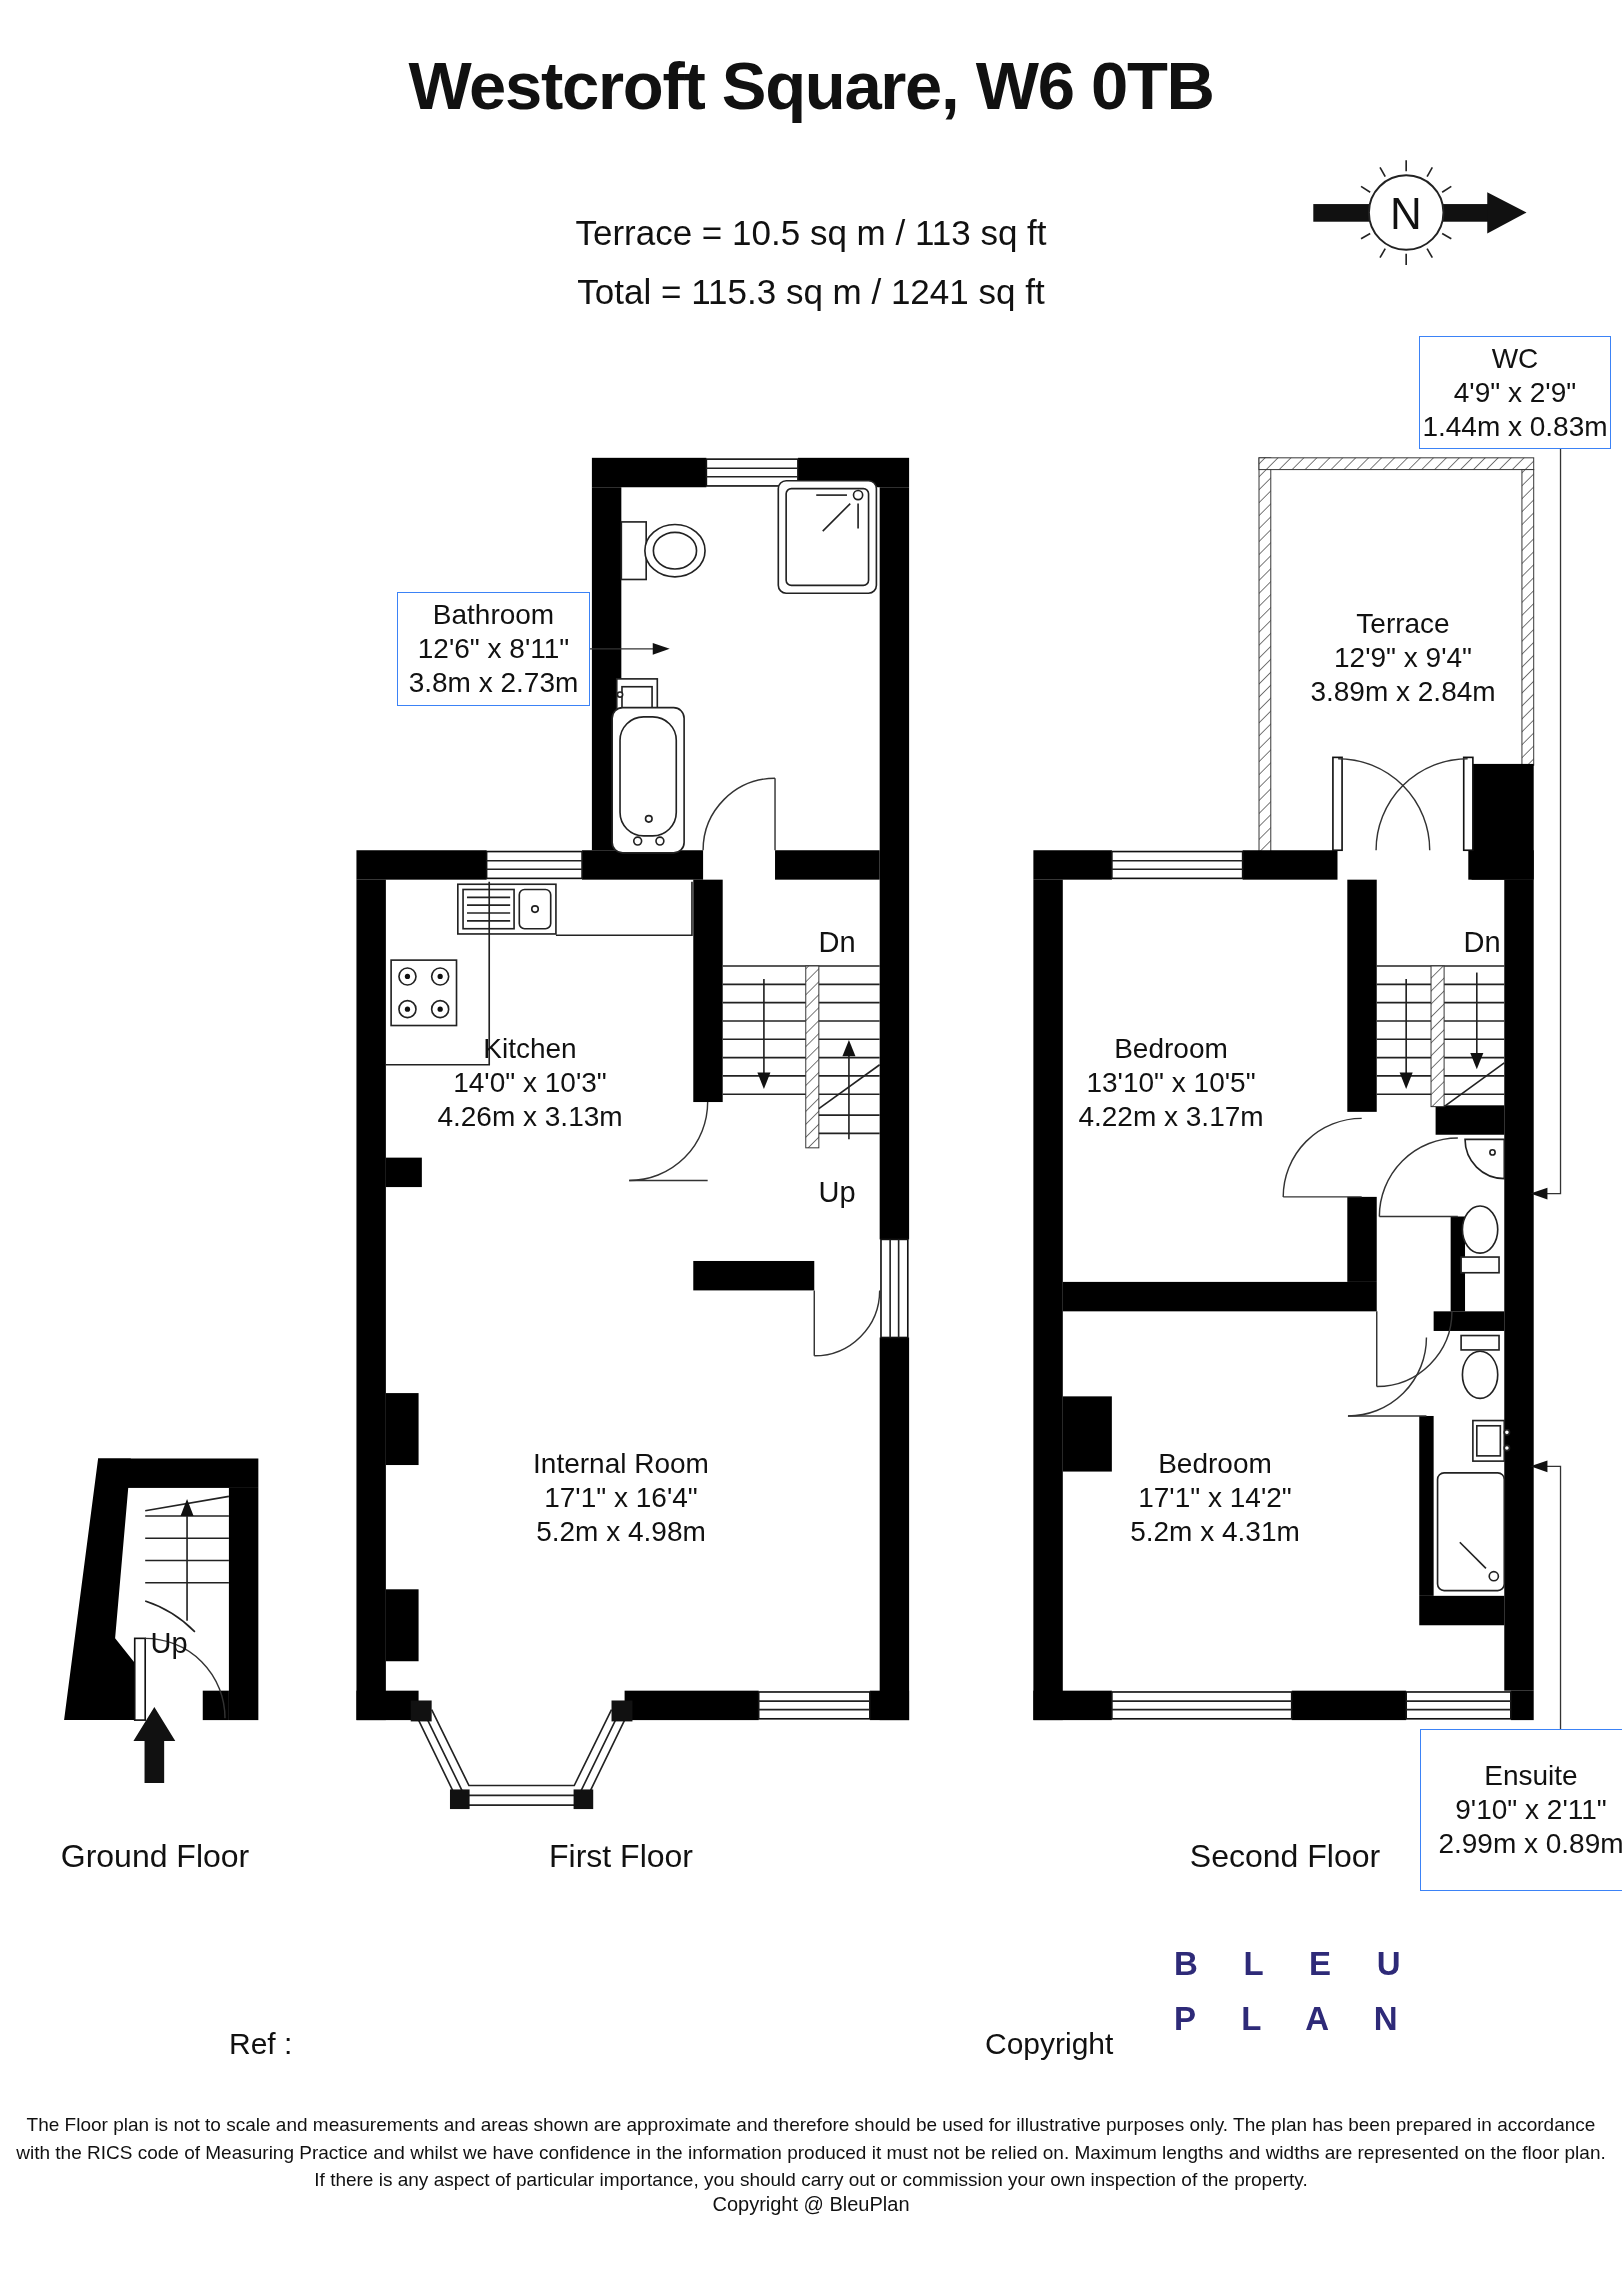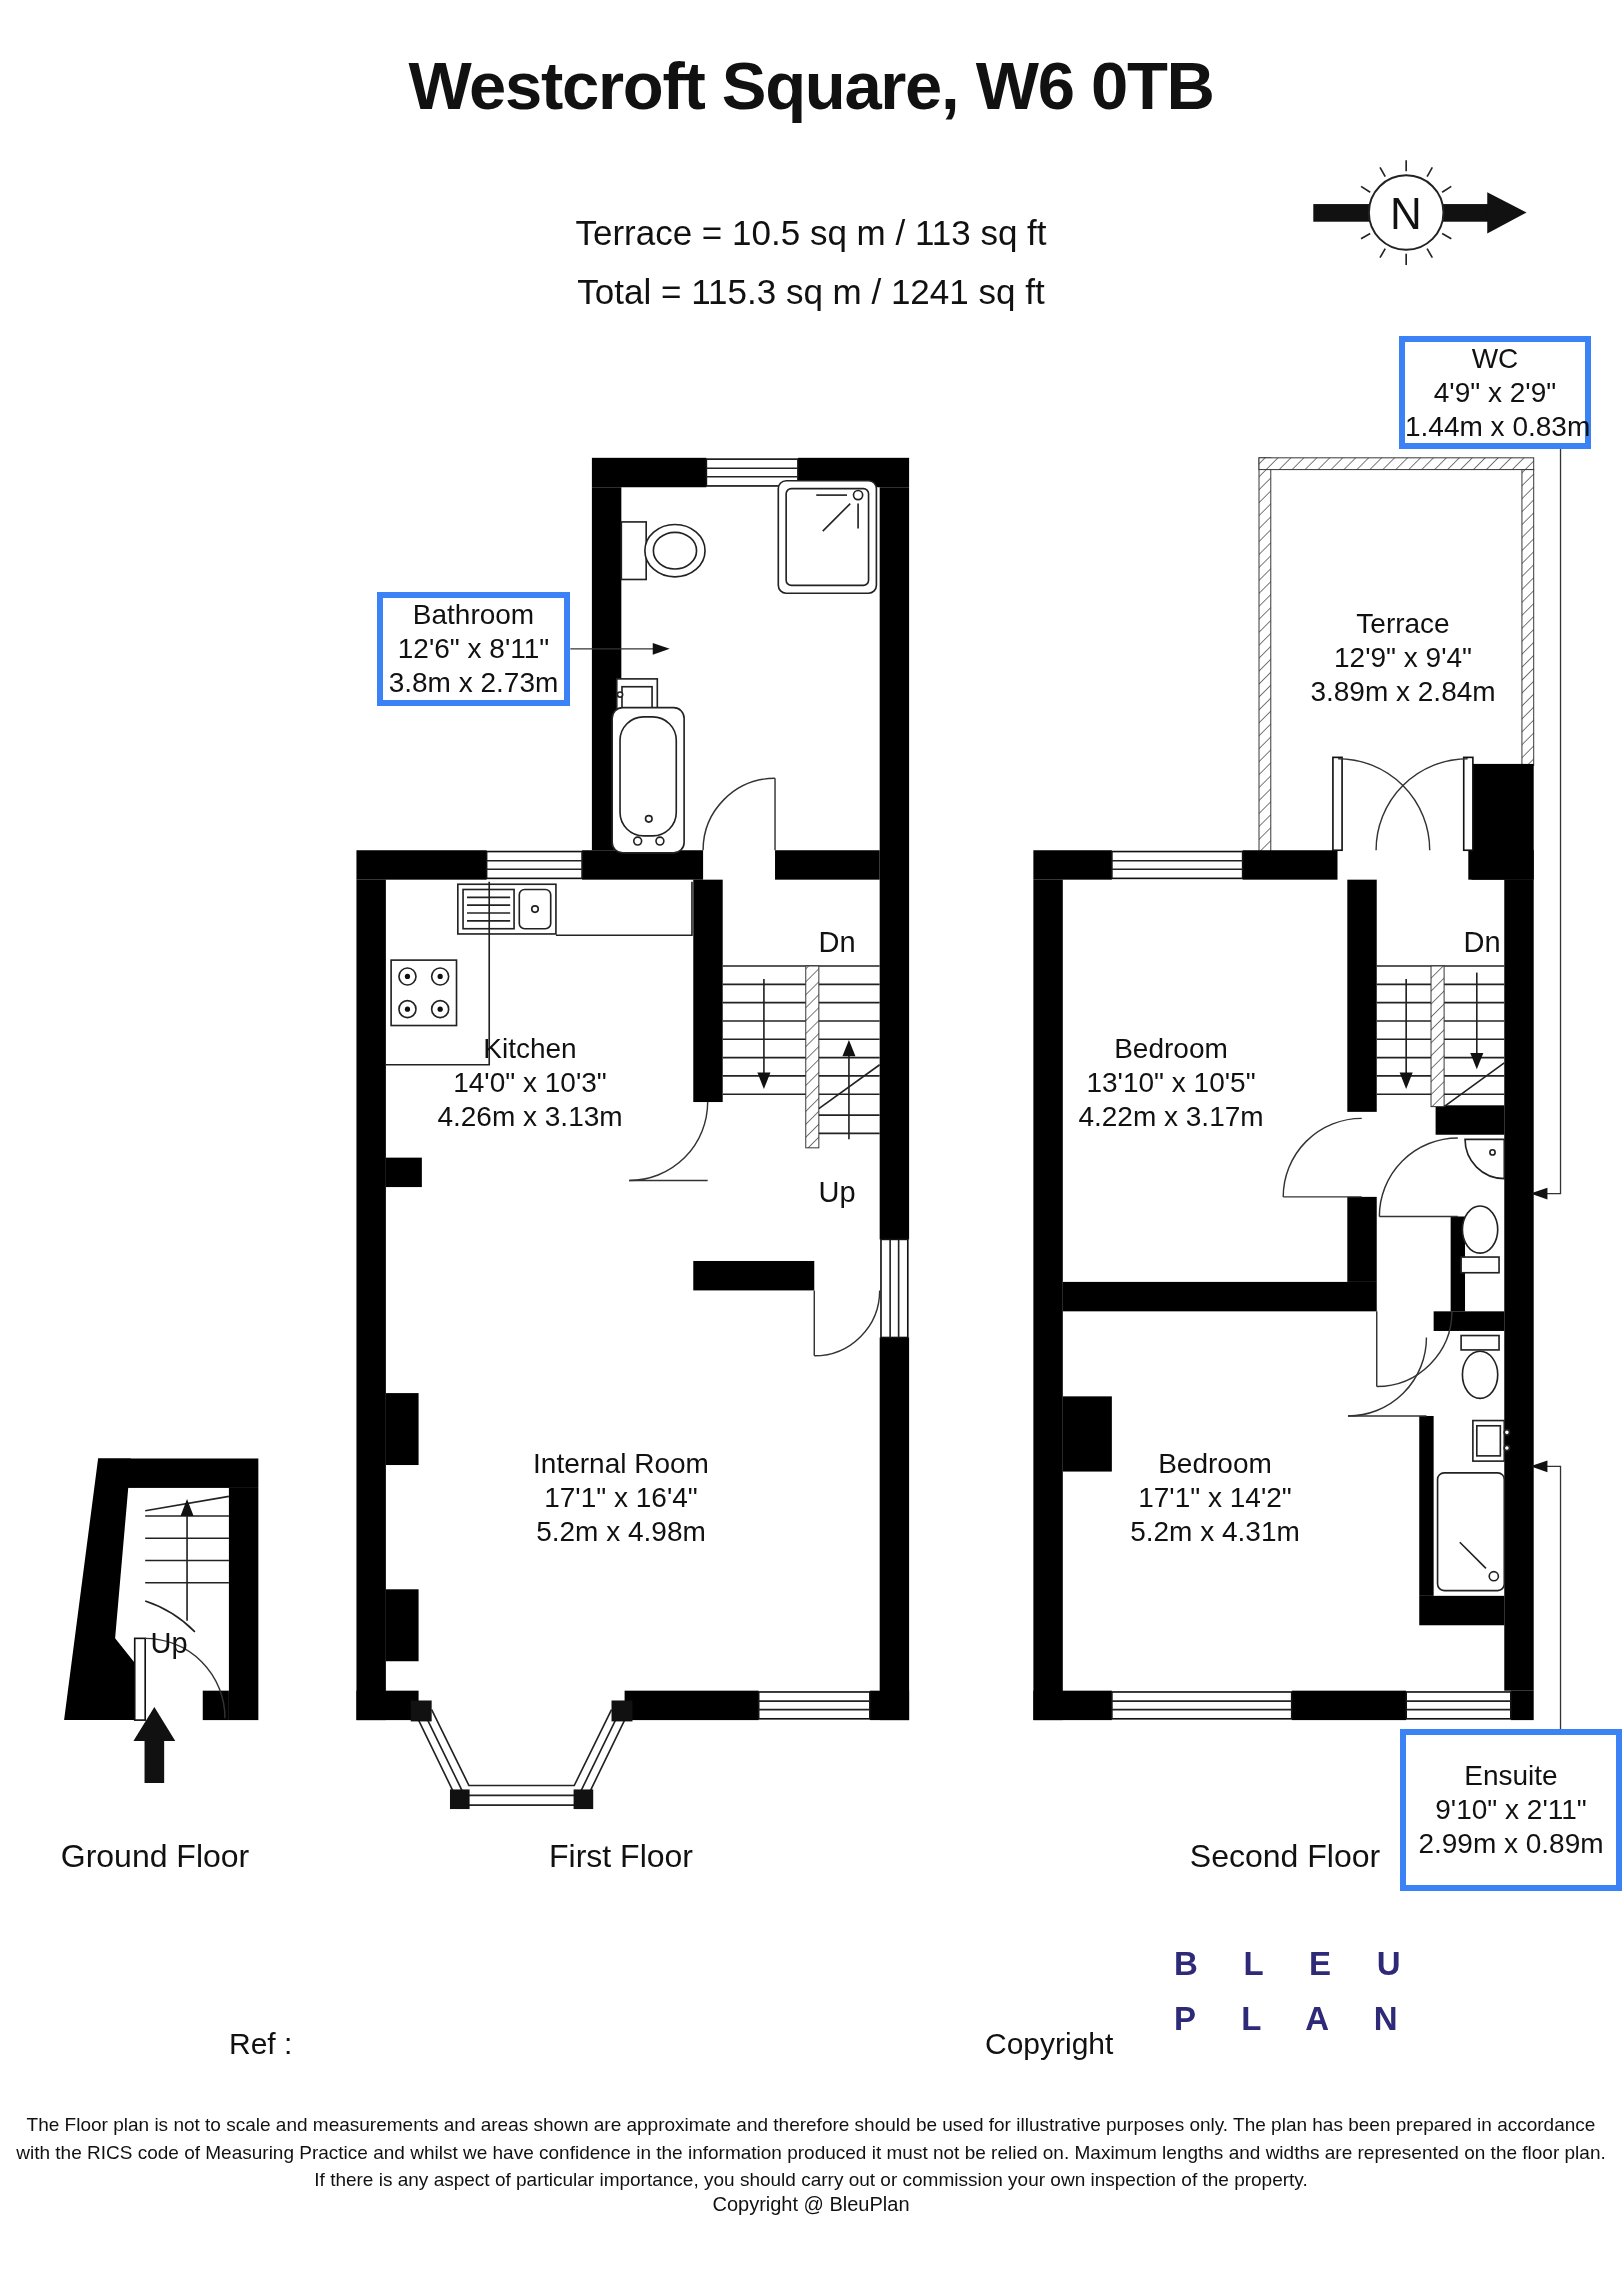--- a/index.html
+++ b/index.html
@@ -3,23 +3,23 @@
 <meta charset="utf-8">
 <style>
   html,body{margin:0;padding:0;background:#fff;}
   .sheet{position:relative;width:1622px;height:2295px;background:#fff;overflow:hidden;
          font-family:"Liberation Sans",sans-serif;color:#111;}
   .abs{position:absolute;}
   svg{position:absolute;left:0;top:0;}
   .hdr-title{top:47px;left:0;width:100%;text-align:center;font-size:67px;font-weight:700;letter-spacing:-1.3px;}
   .hdr-sub{left:0;width:100%;text-align:center;font-size:35px;}
   .room-label{position:absolute;text-align:center;font-size:28px;line-height:34px;transform:translateX(-50%);white-space:nowrap;}
-  .boxed{position:absolute;transform:none;box-sizing:border-box;border:6px solid #3b82f6;
+  .boxed{position:absolute;transform:none;box-sizing:border-box;border:1px solid #3b82f6;
          display:flex;flex-direction:column;justify-content:center;text-align:center;
-         font-size:28px;line-height:34px;background:#fff;white-space:nowrap;}
+         font-size:28px;line-height:34px;background:#fff;white-space:nowrap;margin-left:20px;}
   .floor-label{position:absolute;transform:translateX(-50%);font-size:32px;white-space:nowrap;}
   .stair-label{position:absolute;transform:translate(-50%,-50%);font-size:29px;text-align:center;}
   .compass-n{position:absolute;transform:translate(-50%,-50%);font-size:44px;}
   .ref{position:absolute;left:229px;top:2027px;font-size:30px;}
   .copyright{position:absolute;left:985px;top:2027px;font-size:30px;}
   .brand{position:absolute;left:1174px;top:1936px;font-size:33px;font-weight:700;
          letter-spacing:18.3px;color:#2e2a78;line-height:55px;white-space:nowrap;}
   .disc{position:absolute;left:0;width:100%;text-align:center;font-size:19px;}
   .copyline{position:absolute;left:0;width:100%;text-align:center;font-size:20px;}
   .wall{fill:#000;stroke:none;}

